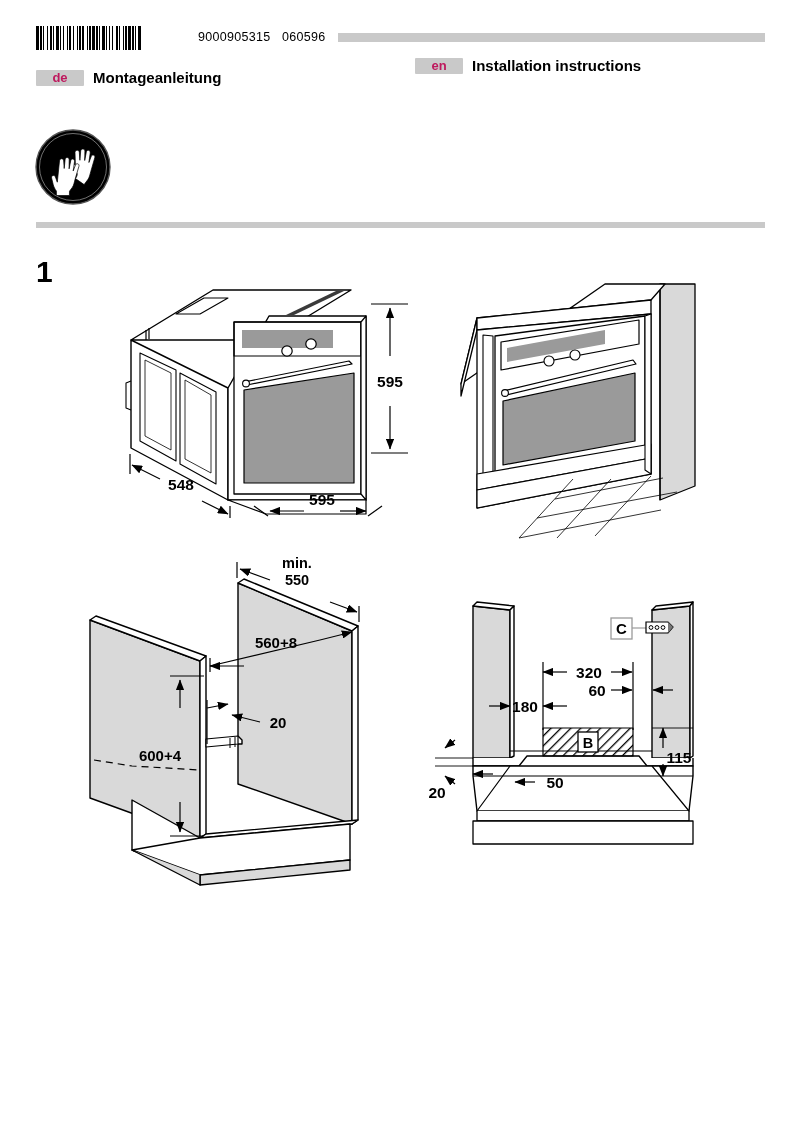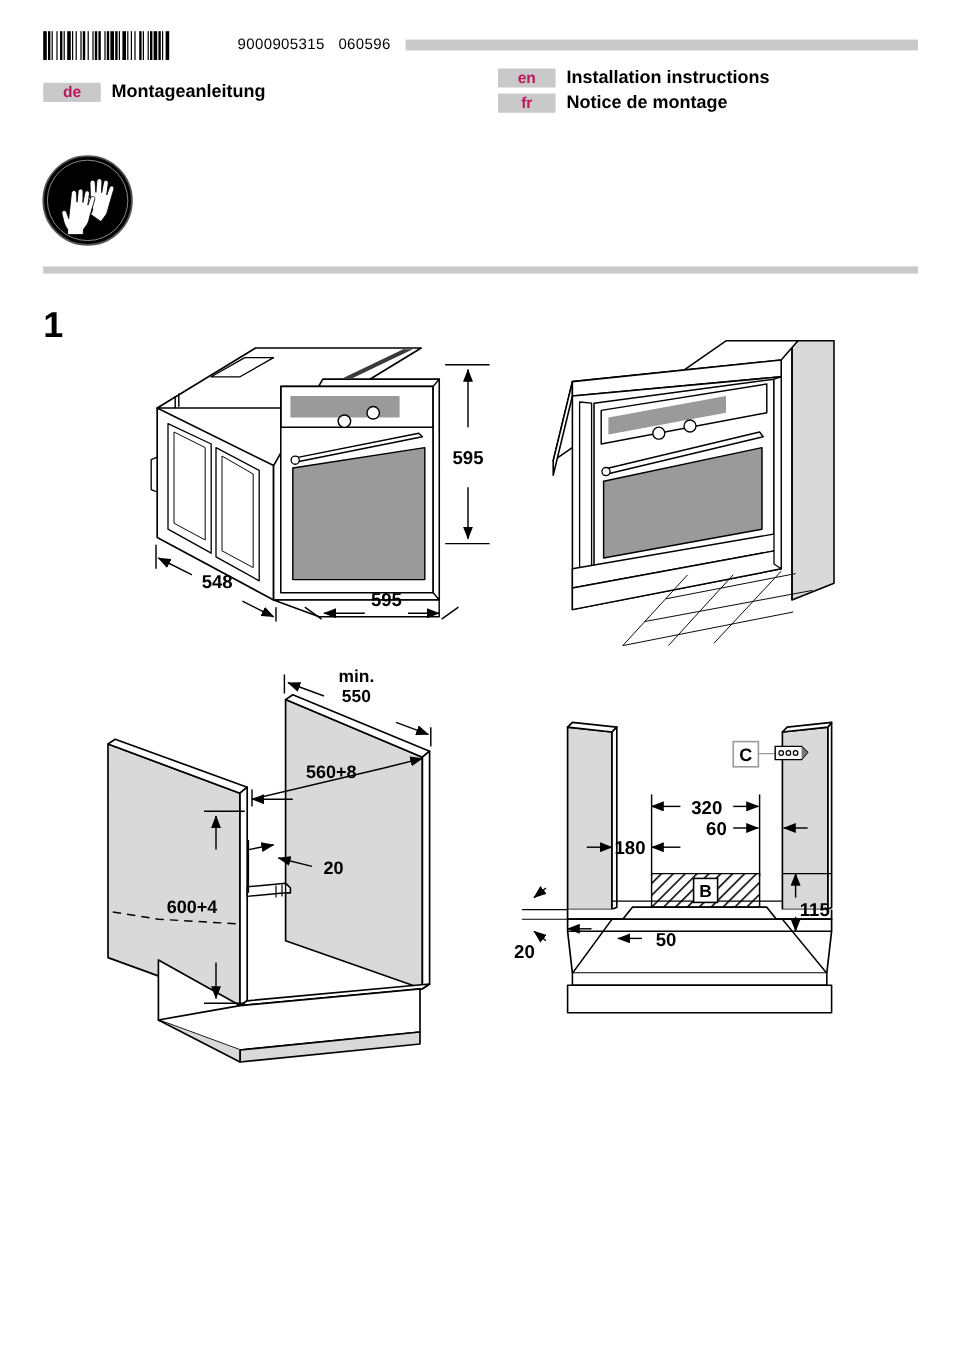--- a/index.html
+++ b/index.html
@@ -100,23 +100,20 @@
   <div class="top-gray-bar"></div>
 
   <div id="de-row">
     <span class="lang-badge">de</span><span class="lang-label">Montageanleitung</span>
   </div>
 
   <div class="lang-list">
     <div class="row">
       <span class="lang-badge">en</span><span class="lang-label">Installation instructions</span>
     </div>
-    <div class="row">
-      <span class="lang-badge">fr</span><span class="lang-label">Notice de montage</span>
-    </div>
   </div>
 
   <div class="glove-wrap">
     <svg viewBox="0 0 78 78">
       <circle cx="39" cy="39" r="37" fill="#000" stroke="#555" stroke-width="1.4"></circle>
       <circle cx="39" cy="39" r="33.5" fill="none" stroke="#fff" stroke-width="0.8" opacity="0.55"></circle>
 
       <g fill="#ffffff" stroke="#000" stroke-width="0.7">
         <path d="M41 24.5
                  c0.3,-3.0 4.0,-3.2 4.3,-0.2

